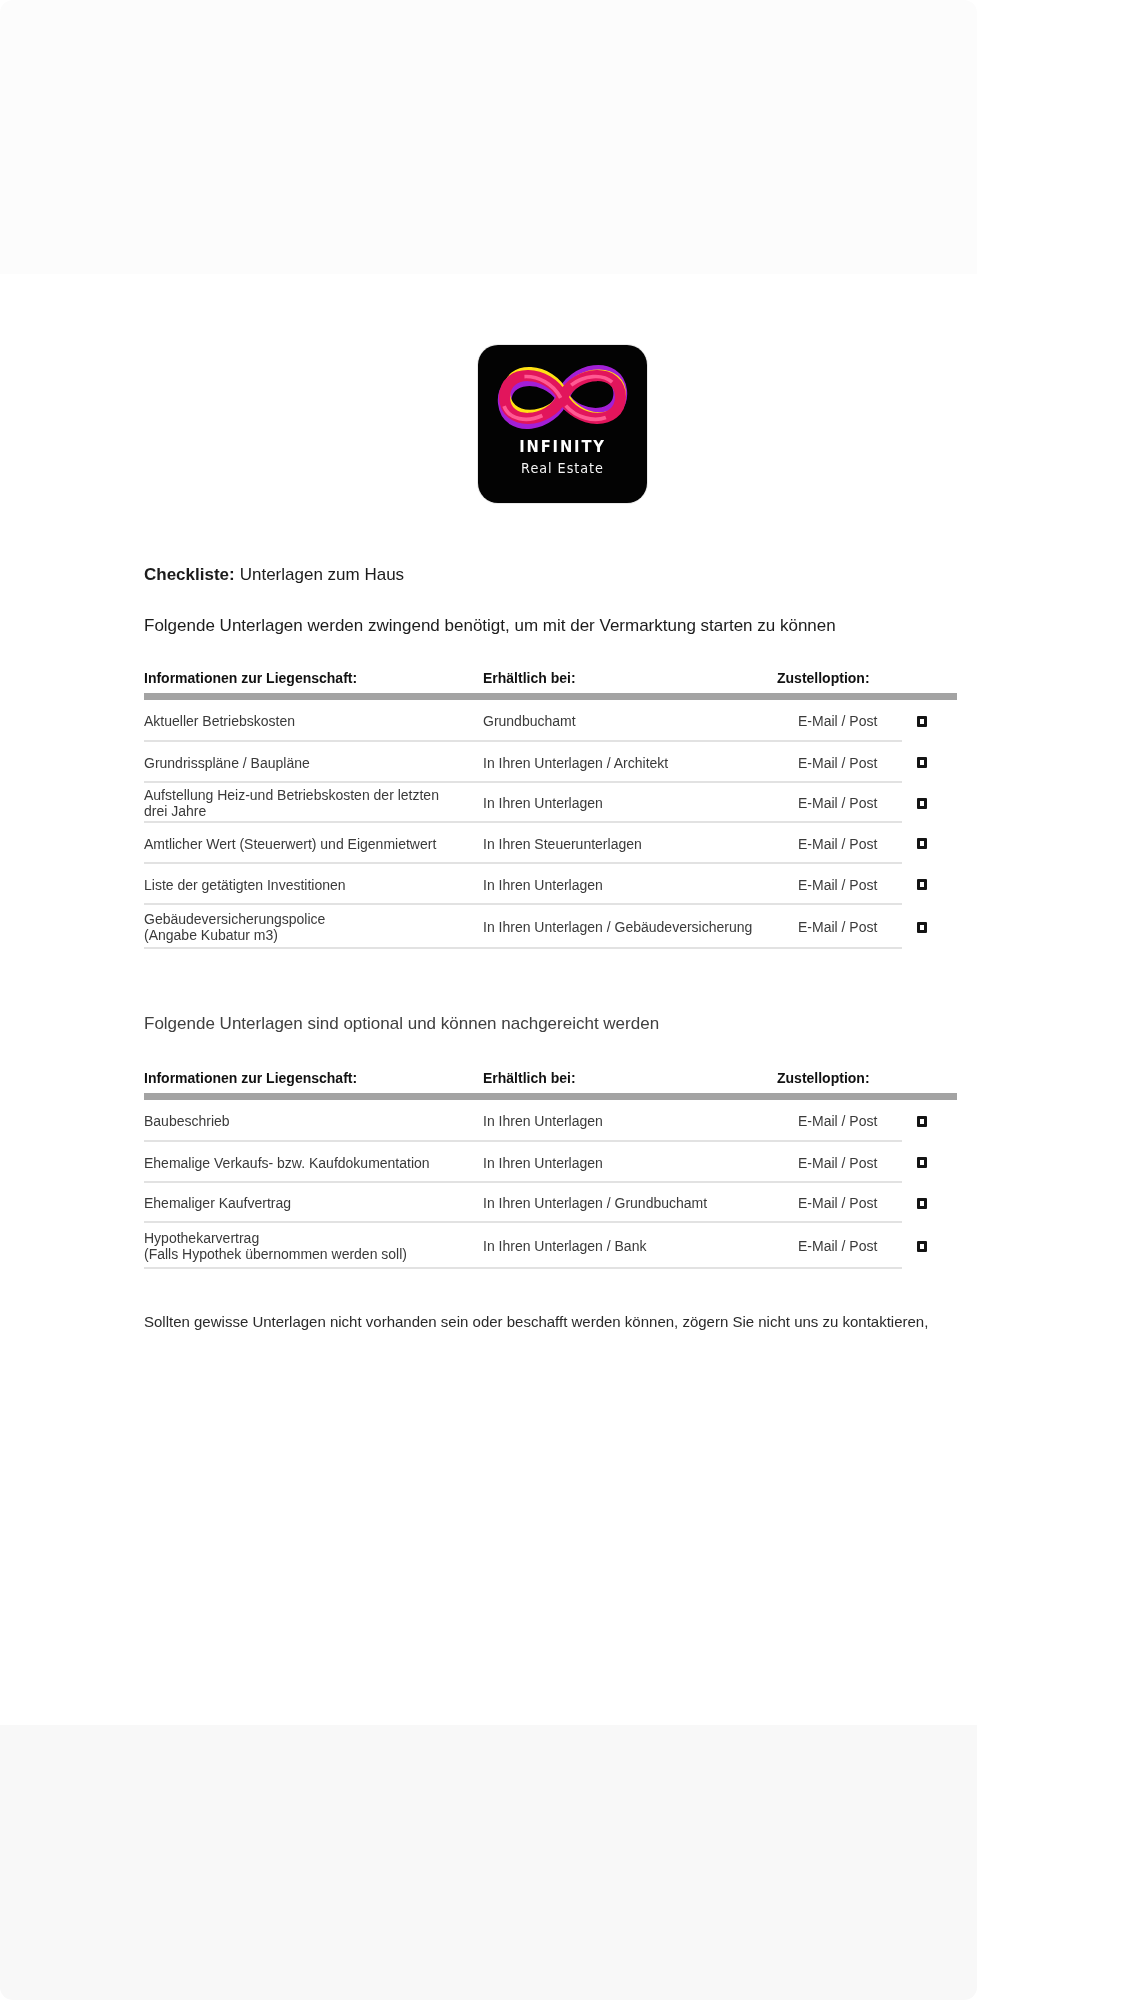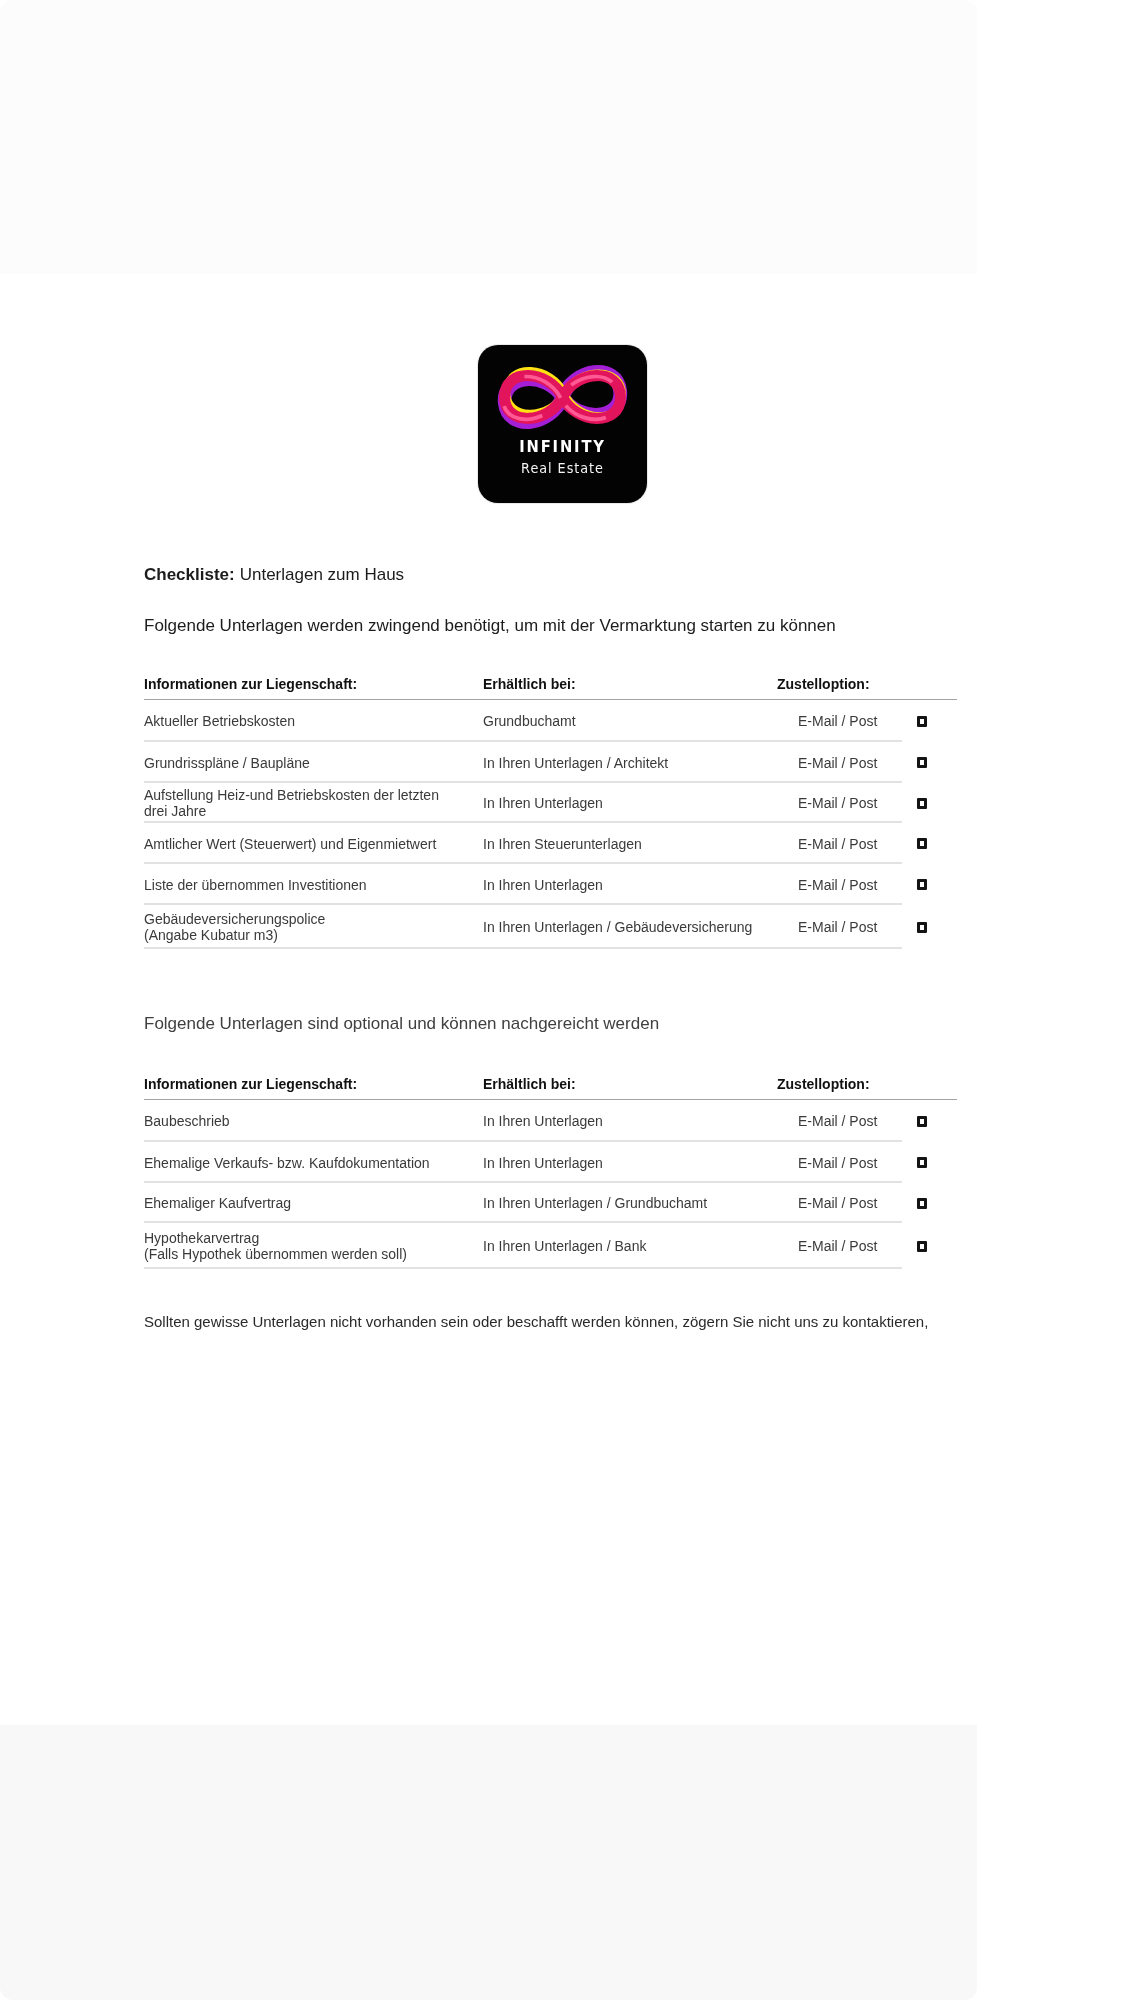--- a/index.html
+++ b/index.html
@@ -28,21 +28,21 @@
   .doc-title .rest { margin-left:5px; }
 
   .intro-required { position:absolute; top:616px; left:0; font-size:17px; color:#1c1c1c; }
   .intro-optional { position:absolute; top:1014px; left:0; font-size:17px; color:#404040; }
 
   .table { position:absolute; left:0; width:813px; }
   .table-required { top:664px; }
   .table-optional { top:1064px; }
 
   .thead { display:grid; grid-template-columns:339px 294px 140px 1fr; align-items:end;
-           height:36px; padding-bottom:7px; border-bottom:1px solid #a3a3a3;
+           height:36px; padding-bottom:7px; border-bottom:7px solid #a3a3a3;
            font-size:14px; font-weight:bold; color:#111111; }
 
   .trow { position:relative; display:grid; grid-template-columns:339px 294px 140px 1fr;
           align-items:center; font-size:14px; color:#3a3a3a; }
   .trow::after { content:""; position:absolute; left:0; right:55px; bottom:0;
                  height:2px; background:#e2e2e2; }
   .h42{height:42px} .h41{height:41px} .h40{height:40px} .h44{height:44px} .h46{height:46px}
 
   .c-info { line-height:16px; padding-right:12px; }
   .c-info span { display:block; }
@@ -131,21 +131,21 @@
           </div>
         <div class="c-src">In Ihren Steuerunterlagen</div>
         <div class="c-del">E-Mail / Post</div>
         <div class="c-chk">
             <span class="checkbox"></span>
           </div>
       </div>
 
       <div class="trow h41">
         <div class="c-info">
-            <span>Liste der übernommen Investitionen</span>
+            <span>Liste der getätigten Investitionen</span>
           </div>
         <div class="c-src">In Ihren Unterlagen</div>
         <div class="c-del">E-Mail / Post</div>
         <div class="c-chk">
             <span class="checkbox"></span>
           </div>
       </div>
 
       <div class="trow h44">
         <div class="c-info">

